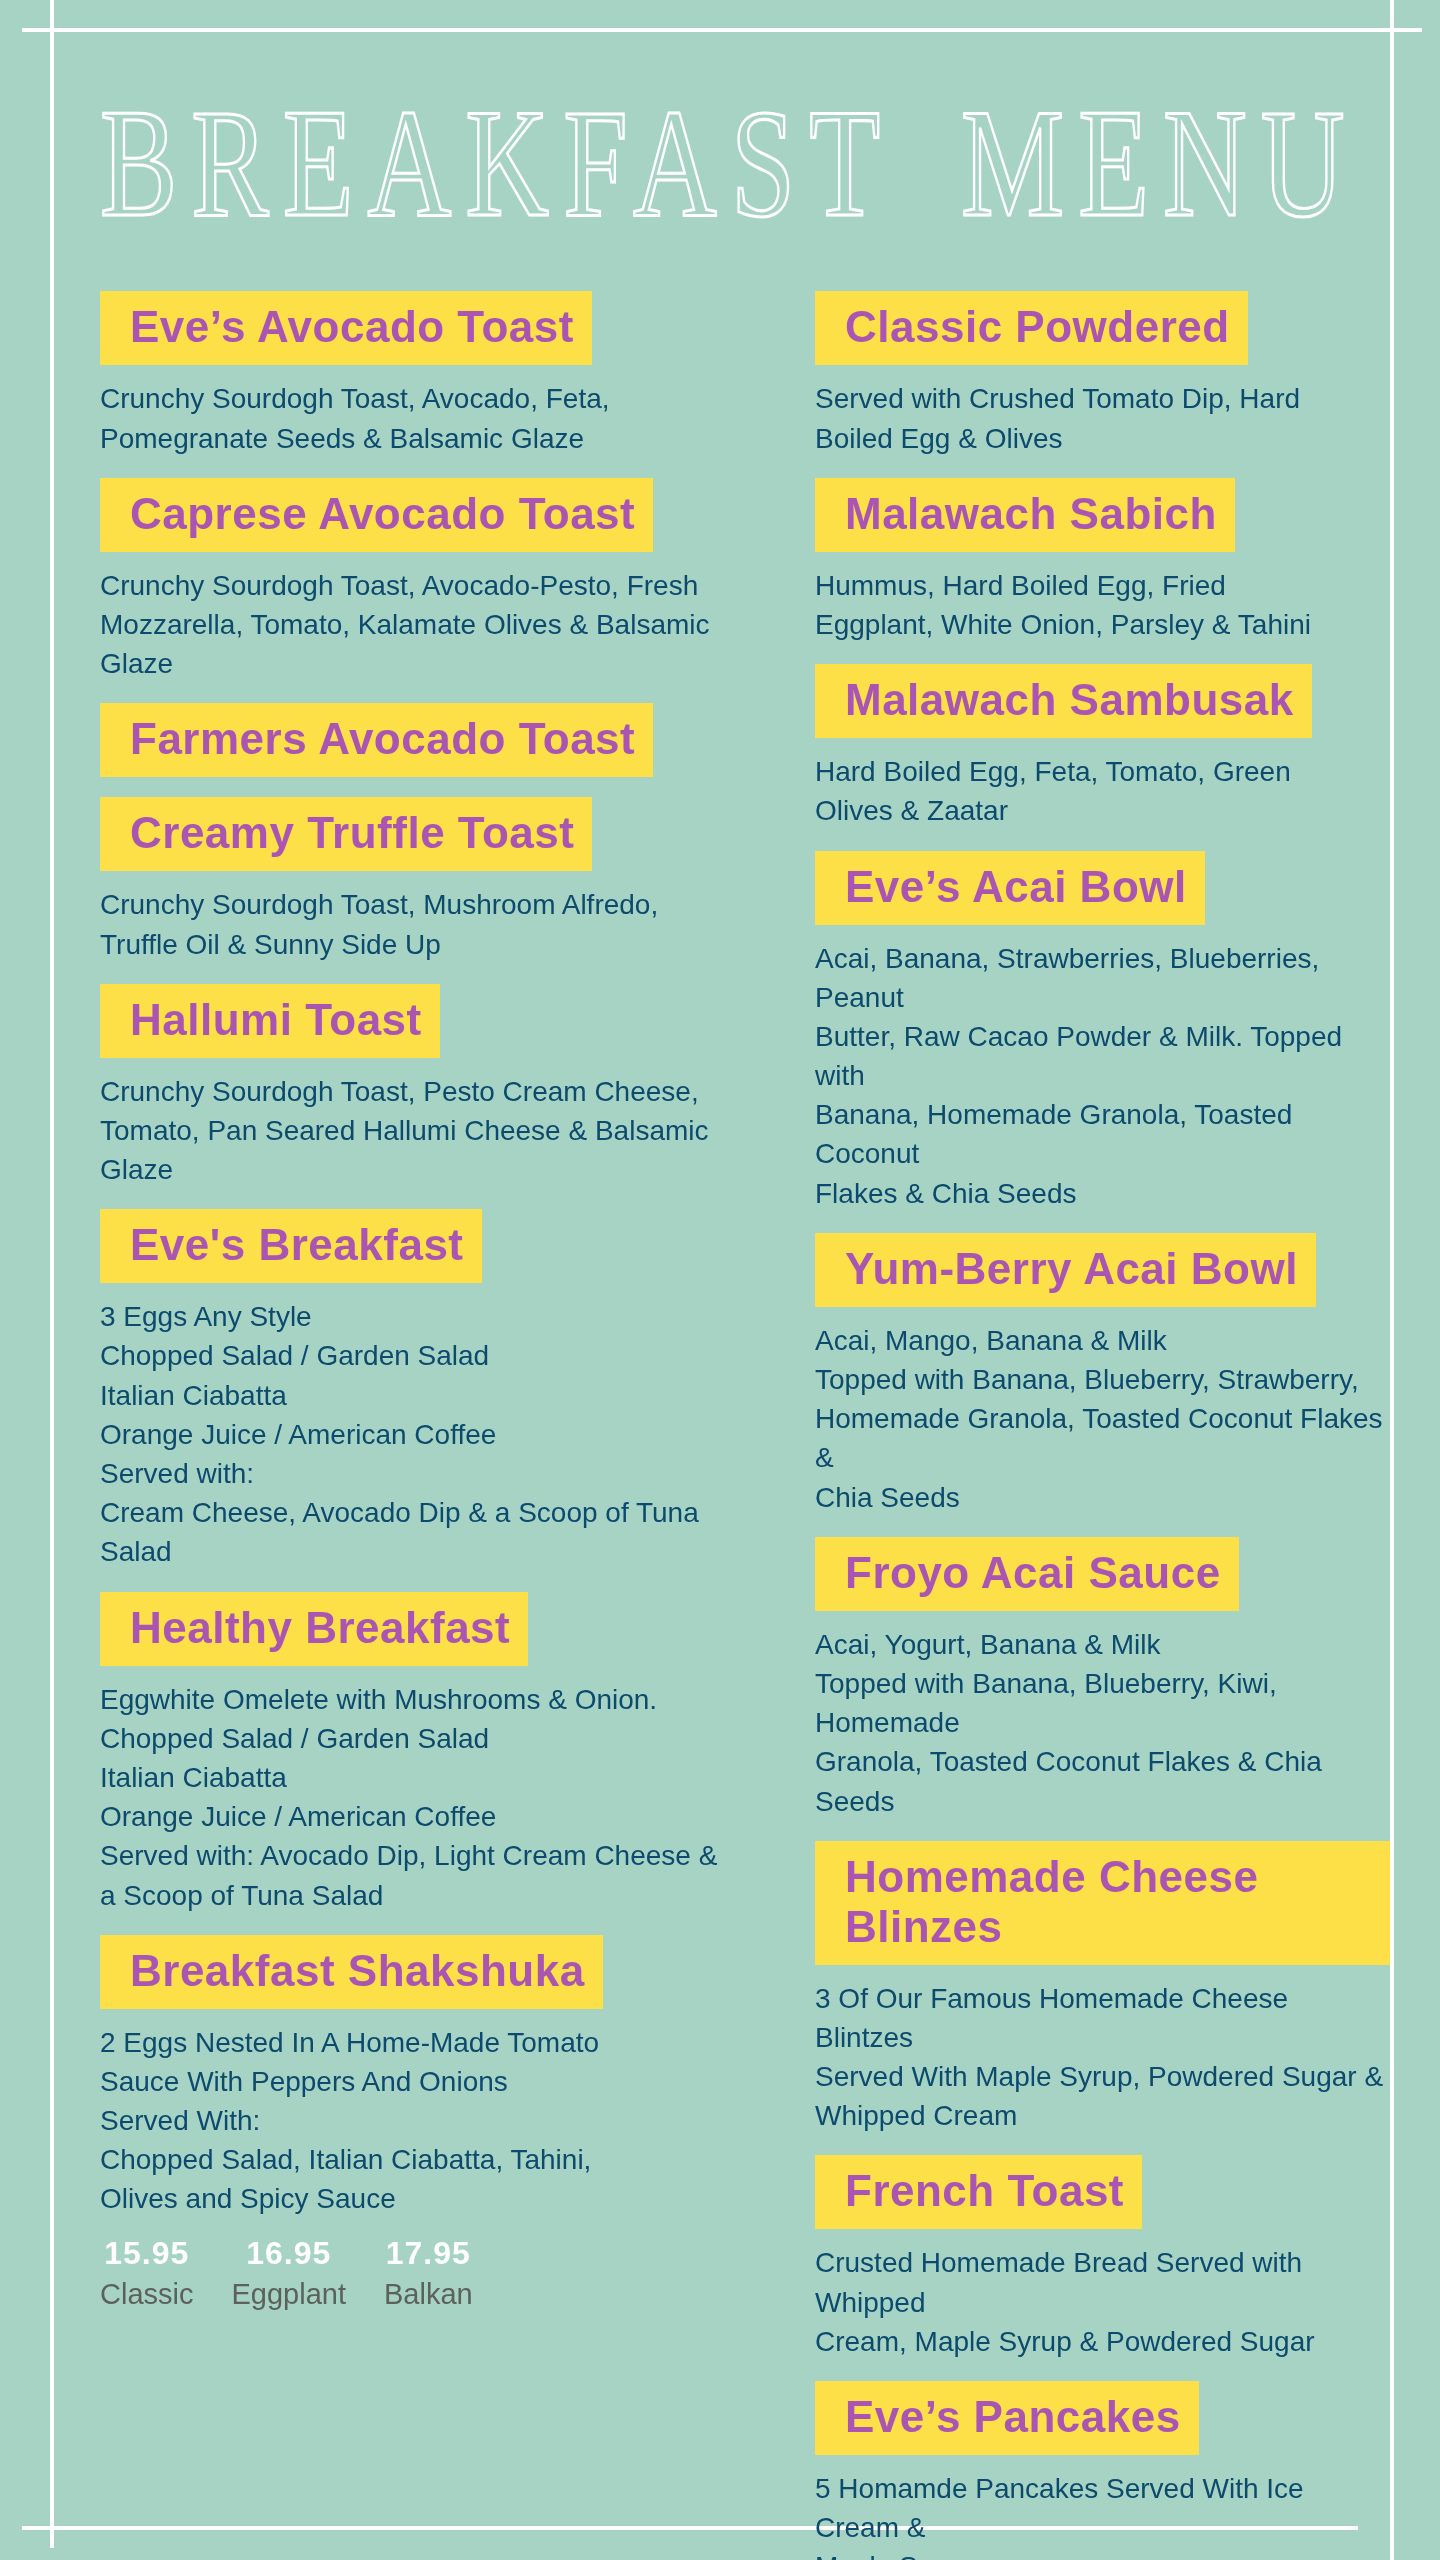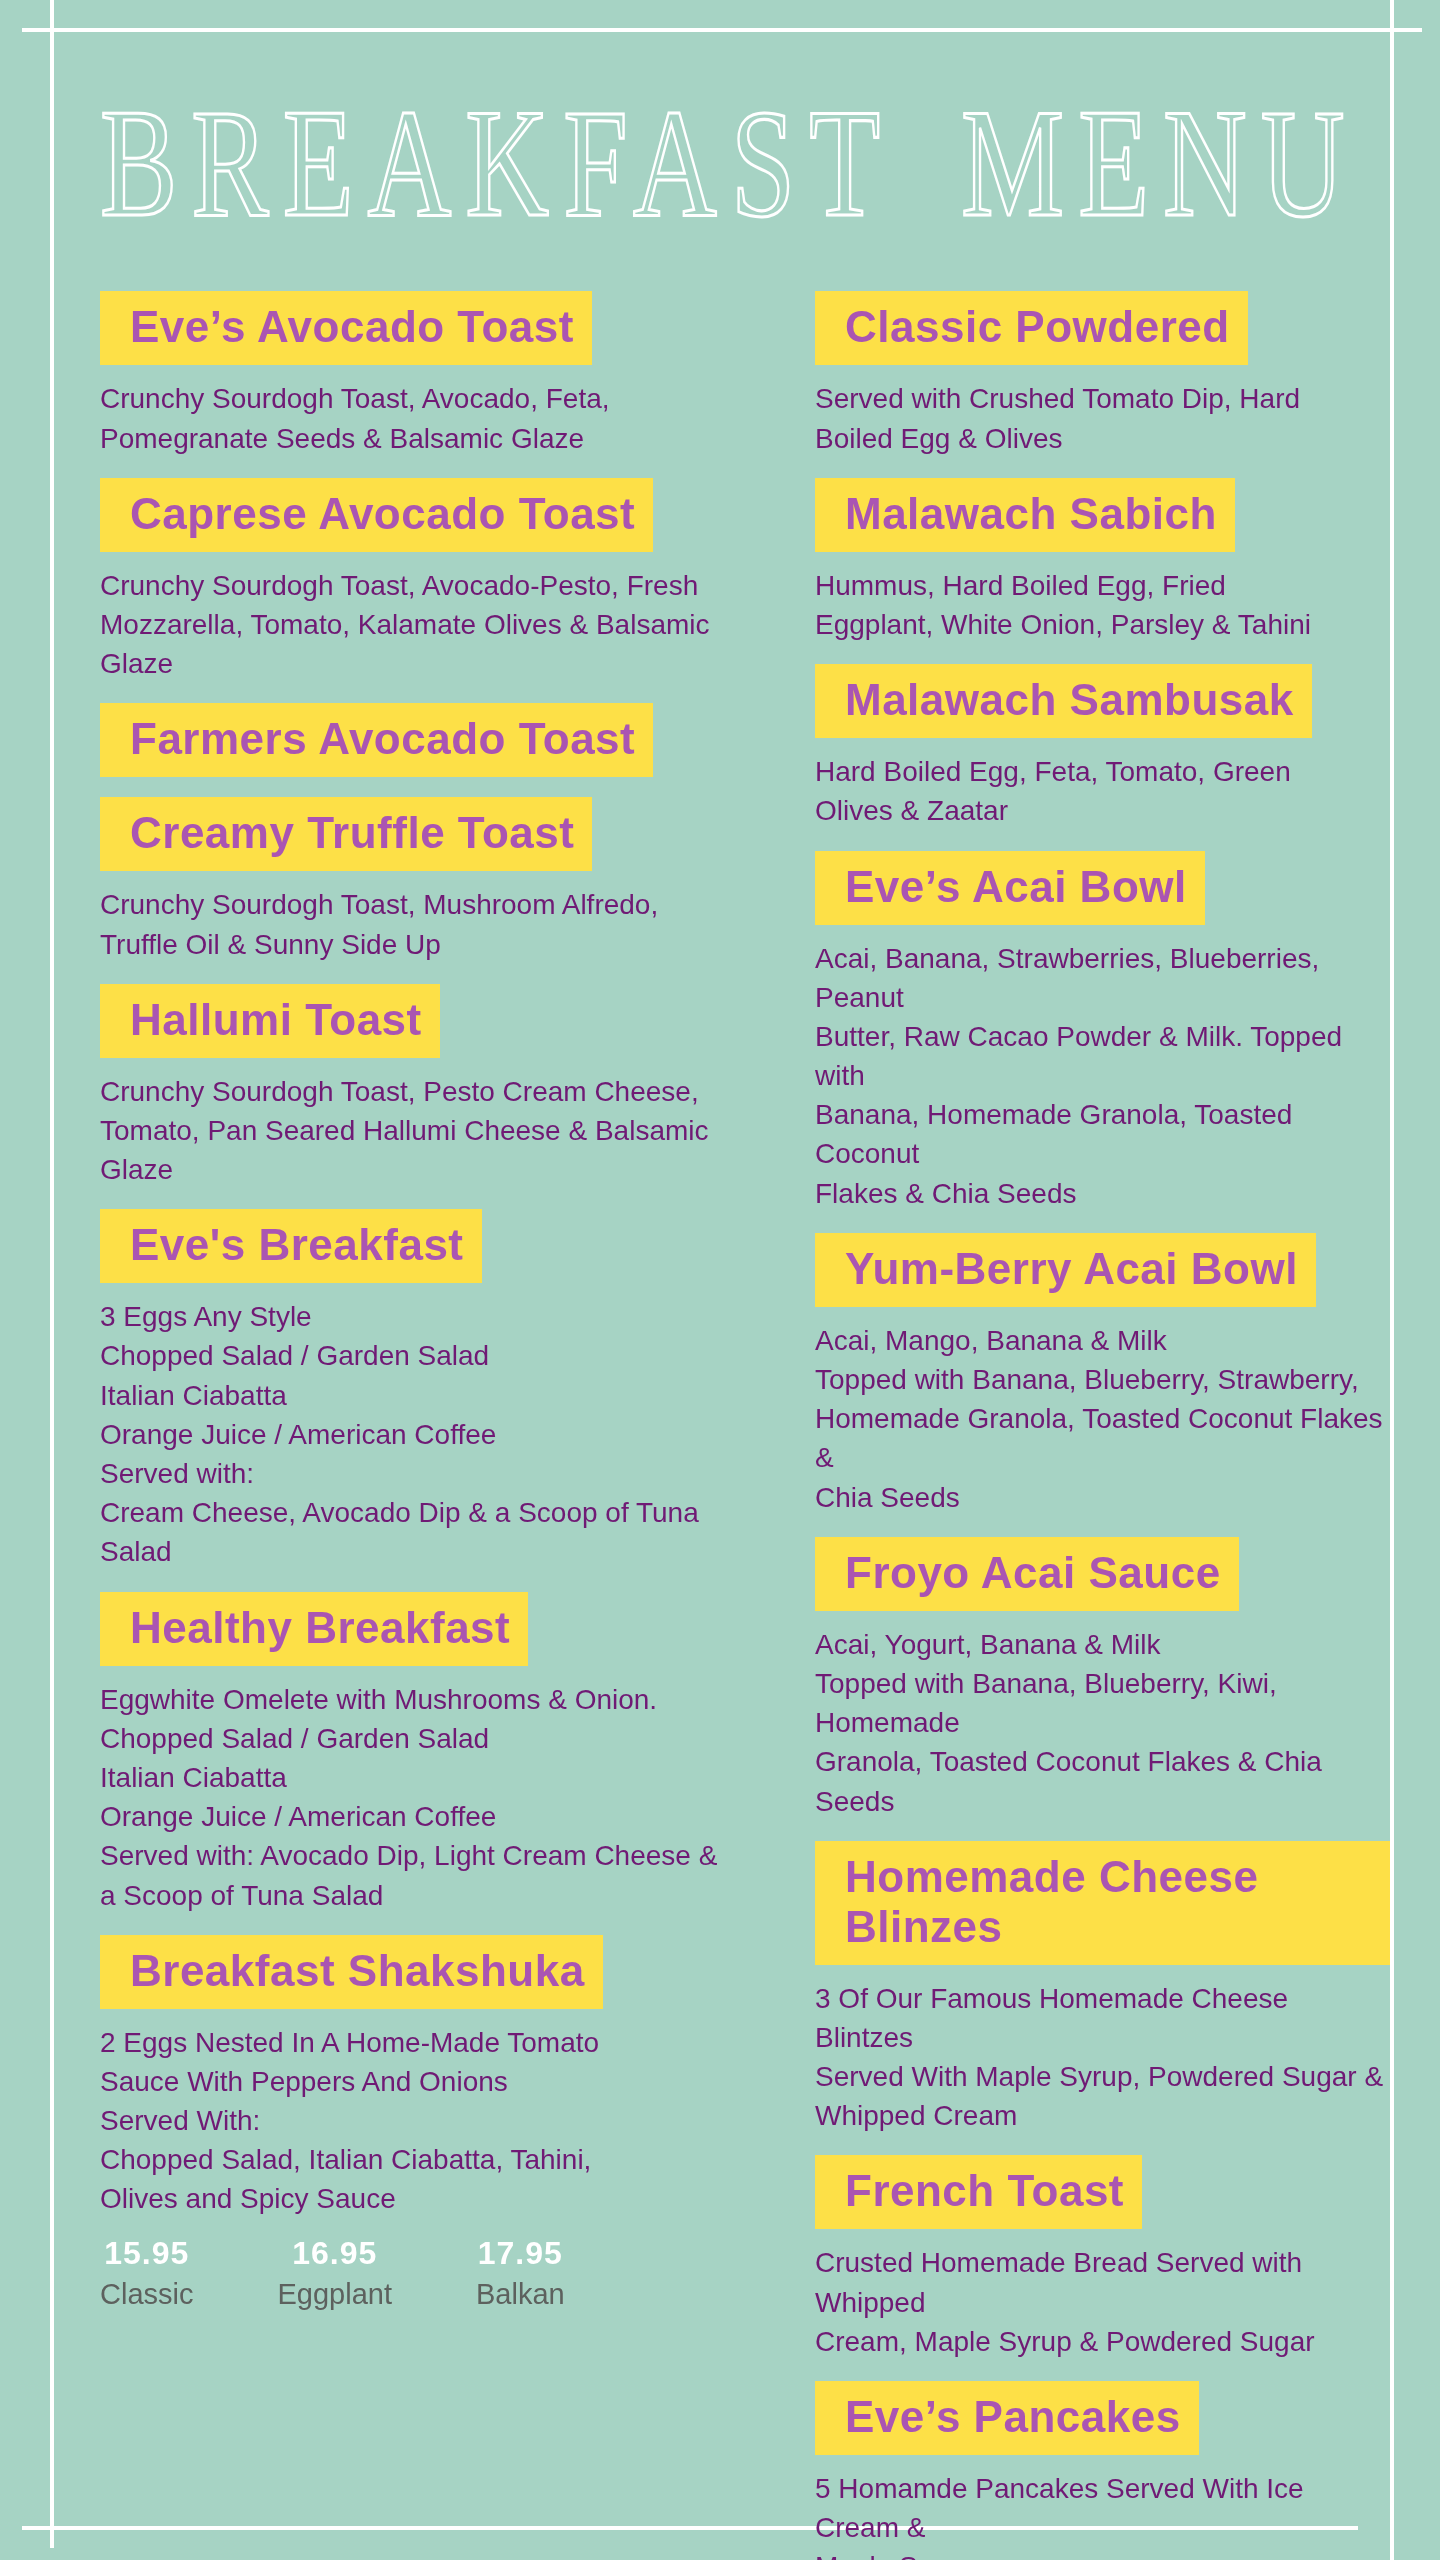--- a/index.html
+++ b/index.html
@@ -34,25 +34,25 @@
   .columns{display:grid;grid-template-columns:660px 575px;column-gap:55px;align-items:start;}
 
   .item{margin-bottom:20px;}
   .band{display:inline-block;background:#fde047;padding:11px 18px 13px 30px;}
   .band h2{
     margin:0;font-size:44px;font-weight:bold;color:#aa55b2;letter-spacing:0.5px;
     font-family:"Liberation Sans", sans-serif;
   }
   .item-desc{
     margin:14px 0 0 0;
-    font-size:28px;line-height:1.4;color:#701a75;
+    font-size:28px;line-height:1.4;color:#0c4a6e;
     white-space:pre-line;
   }
   .item-price{margin:10px 0 0 0;font-size:32px;font-weight:bold;color:#ffffff;letter-spacing:1px;}
-  .variants{display:flex;gap:84px;margin:16px 0 0 0;}
+  .variants{display:flex;gap:38px;margin:16px 0 0 0;}
   .variant{text-align:center;}
   .variant-price{font-size:32px;font-weight:bold;color:#ffffff;letter-spacing:1px;}
   .variant-label{font-size:29px;color:#5d615e;margin-top:6px;}
 </style>
 </head>
 <body>
 
 <div class="frame-line frame-left"></div>
 <div class="frame-line frame-right"></div>
 <div class="frame-line frame-top"></div>

